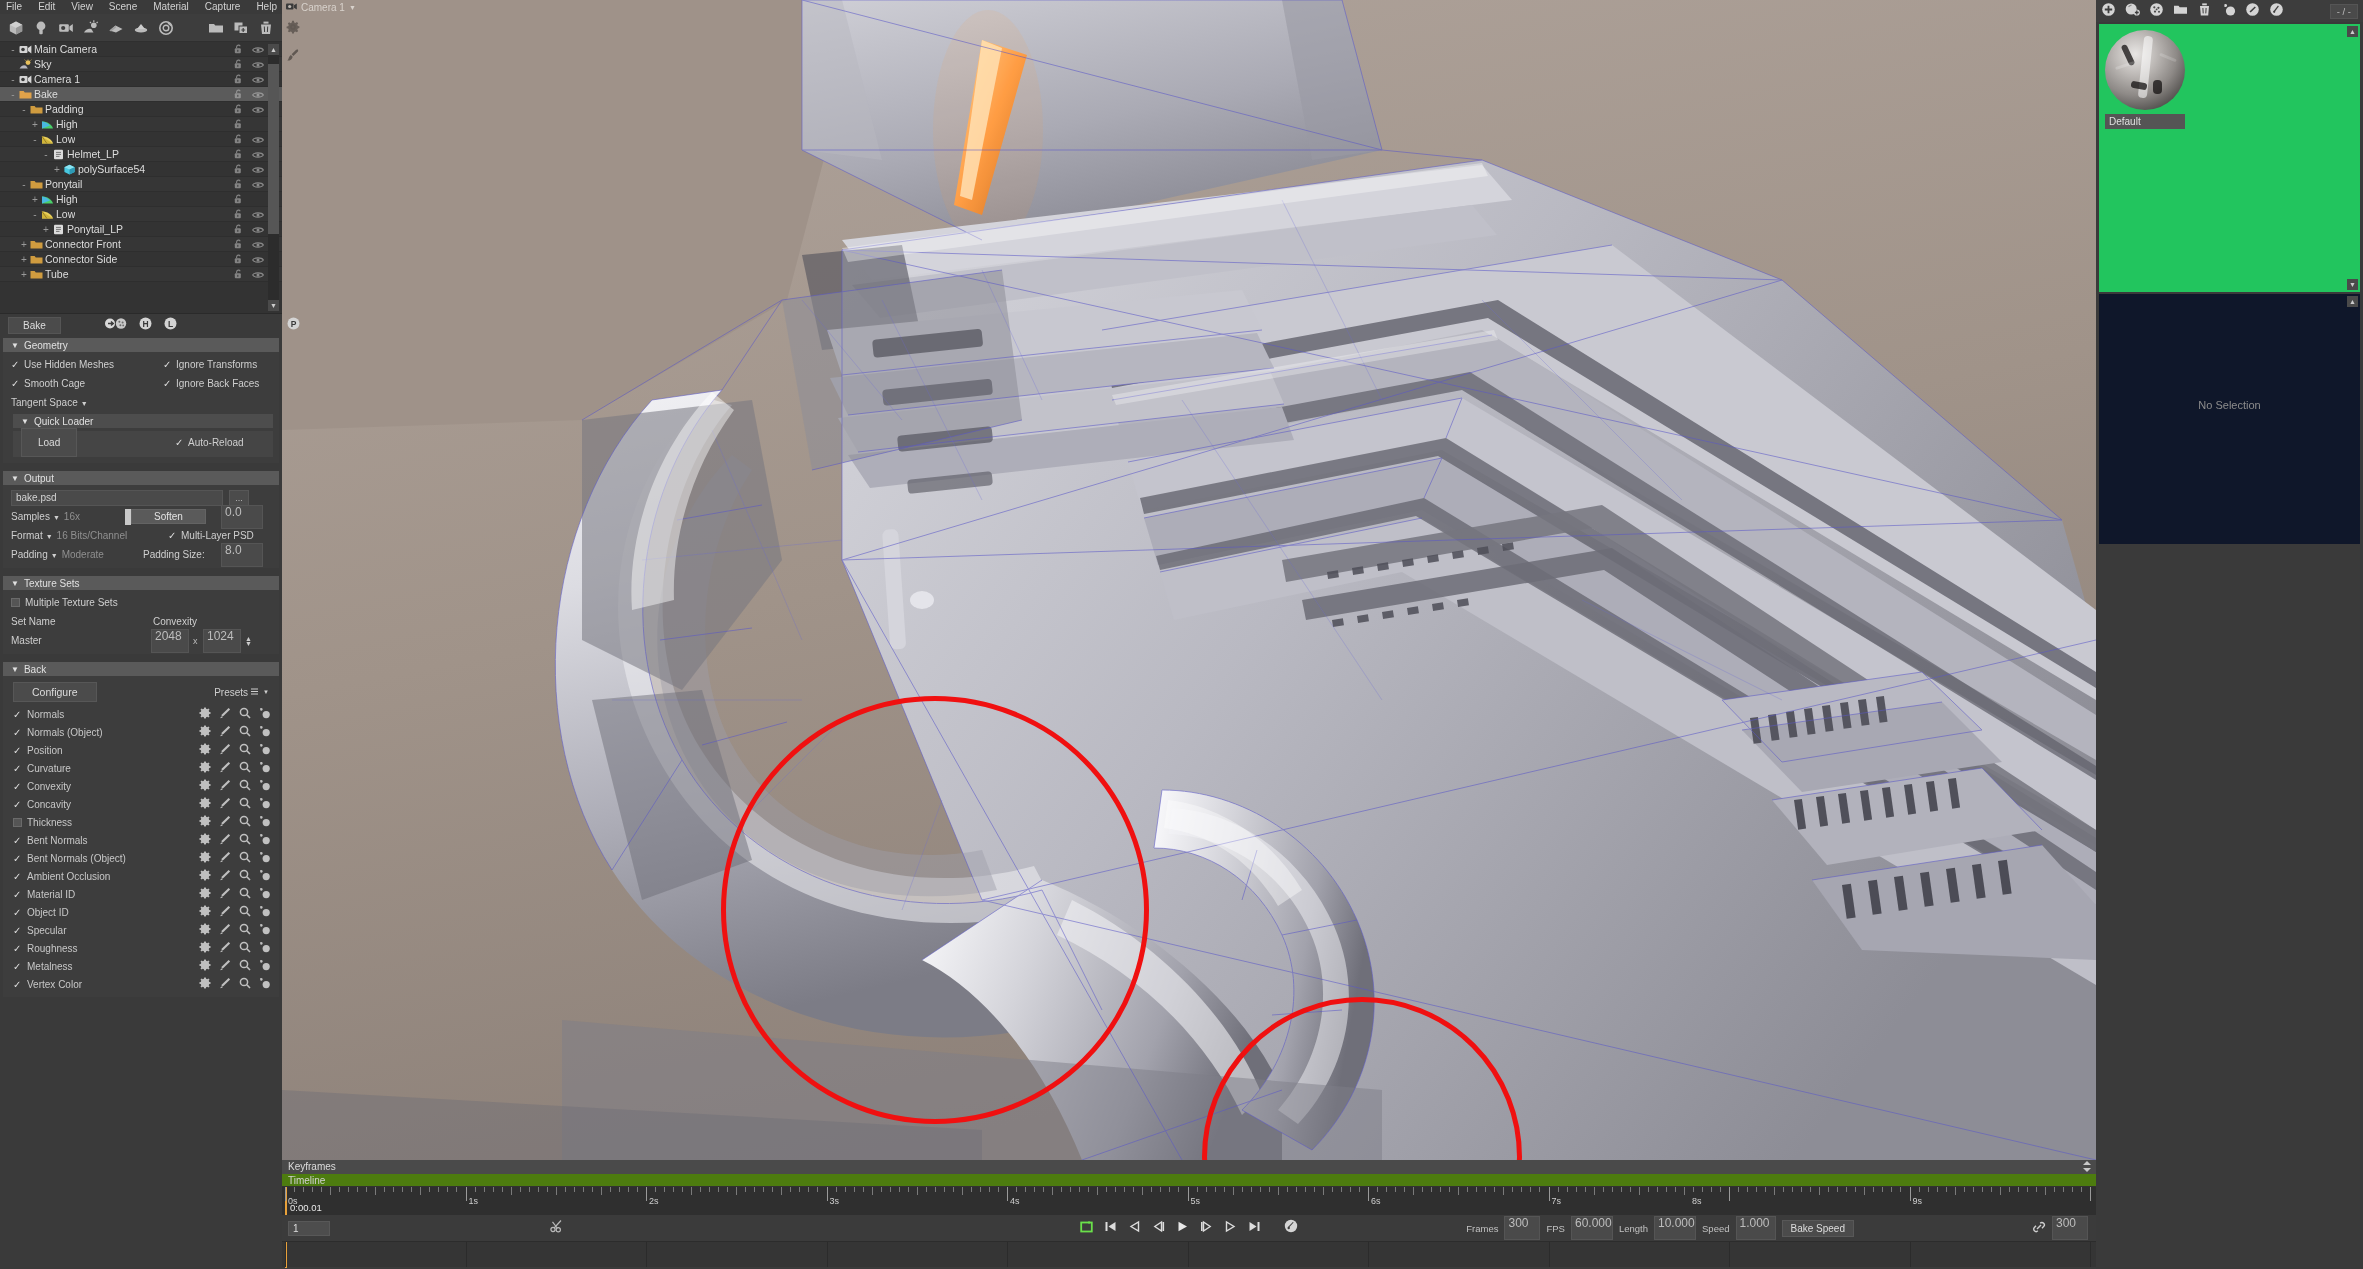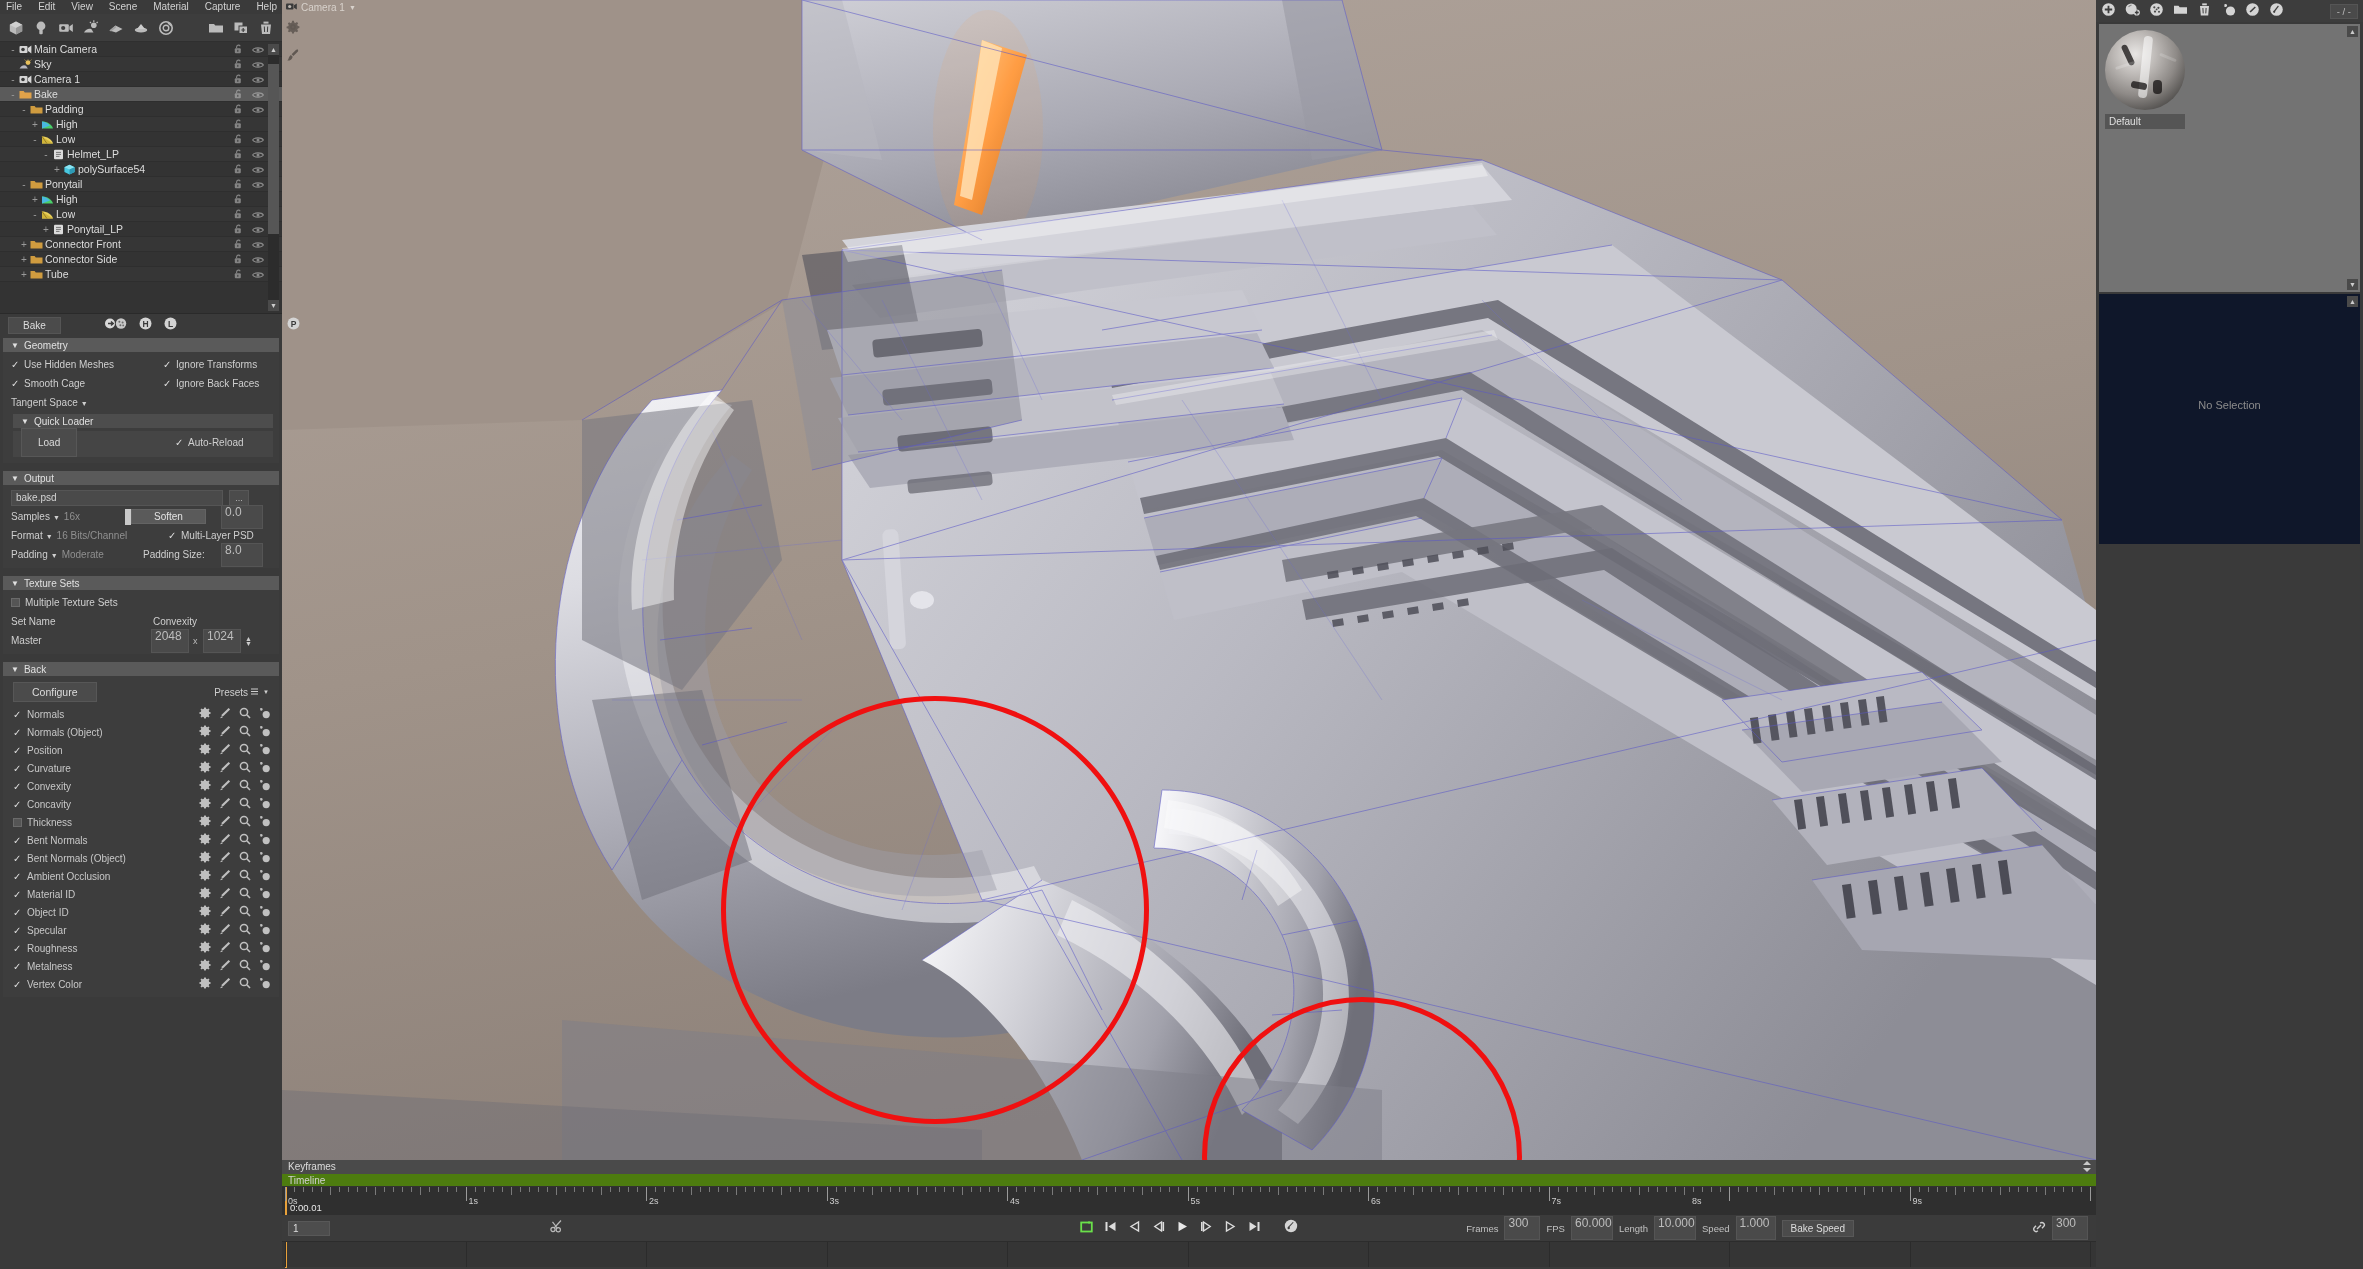--- a/index.html
+++ b/index.html
@@ -127,21 +127,21 @@
   .vp-side { position: absolute; left: 4px; top: 20px; display: flex; flex-direction: column; gap: 10px; z-index: 4; }
   .vp-side .si { opacity: .8; cursor: pointer; }
 
   
   .rightpanel {
     position: absolute; left: 2096px; top: 0; width: 267px; height: 1269px;
     background: #3a3a3a; z-index: 20;
   }
   .mat-toolbar { height: 22px; background: #3d3d3d; display: flex; align-items: center; padding: 0 5px; gap: 9px; position: relative;}
   .pagebox { position: absolute; right: 5px; background: #4a4a4a; border:1px solid #555; font-size: 9.5px; color:#bdbdbd; padding: 1px 6px; display:flex; gap:3px; align-items:center;}
-  .matlist { background: #737373; margin: 2px 3px 0 3px; height: 268px; position: relative; }
+  .matlist { background: #22c55e; margin: 2px 3px 0 3px; height: 268px; position: relative; }
   .matcard { position: absolute; left: 6px; top: 6px; width: 80px; }
   .matsphere {
     width: 80px; height: 80px; border-radius: 50%;
     background:
       radial-gradient(circle at 38% 30%, #e8e6e4 0%, #bdb9b6 28%, #8e8a87 55%, #4c4a48 82%, #323130 100%);
     position: relative; overflow: hidden;
   }
   .matsphere .streak { position: absolute; background: rgba(255,255,255,.55); }
   .matsphere .dark { position: absolute; background: rgba(20,18,18,.75); }
   .matname { margin-top: 4px; background: #555; font-size: 10px; color: #e0e0e0; padding: 2px 4px; }

